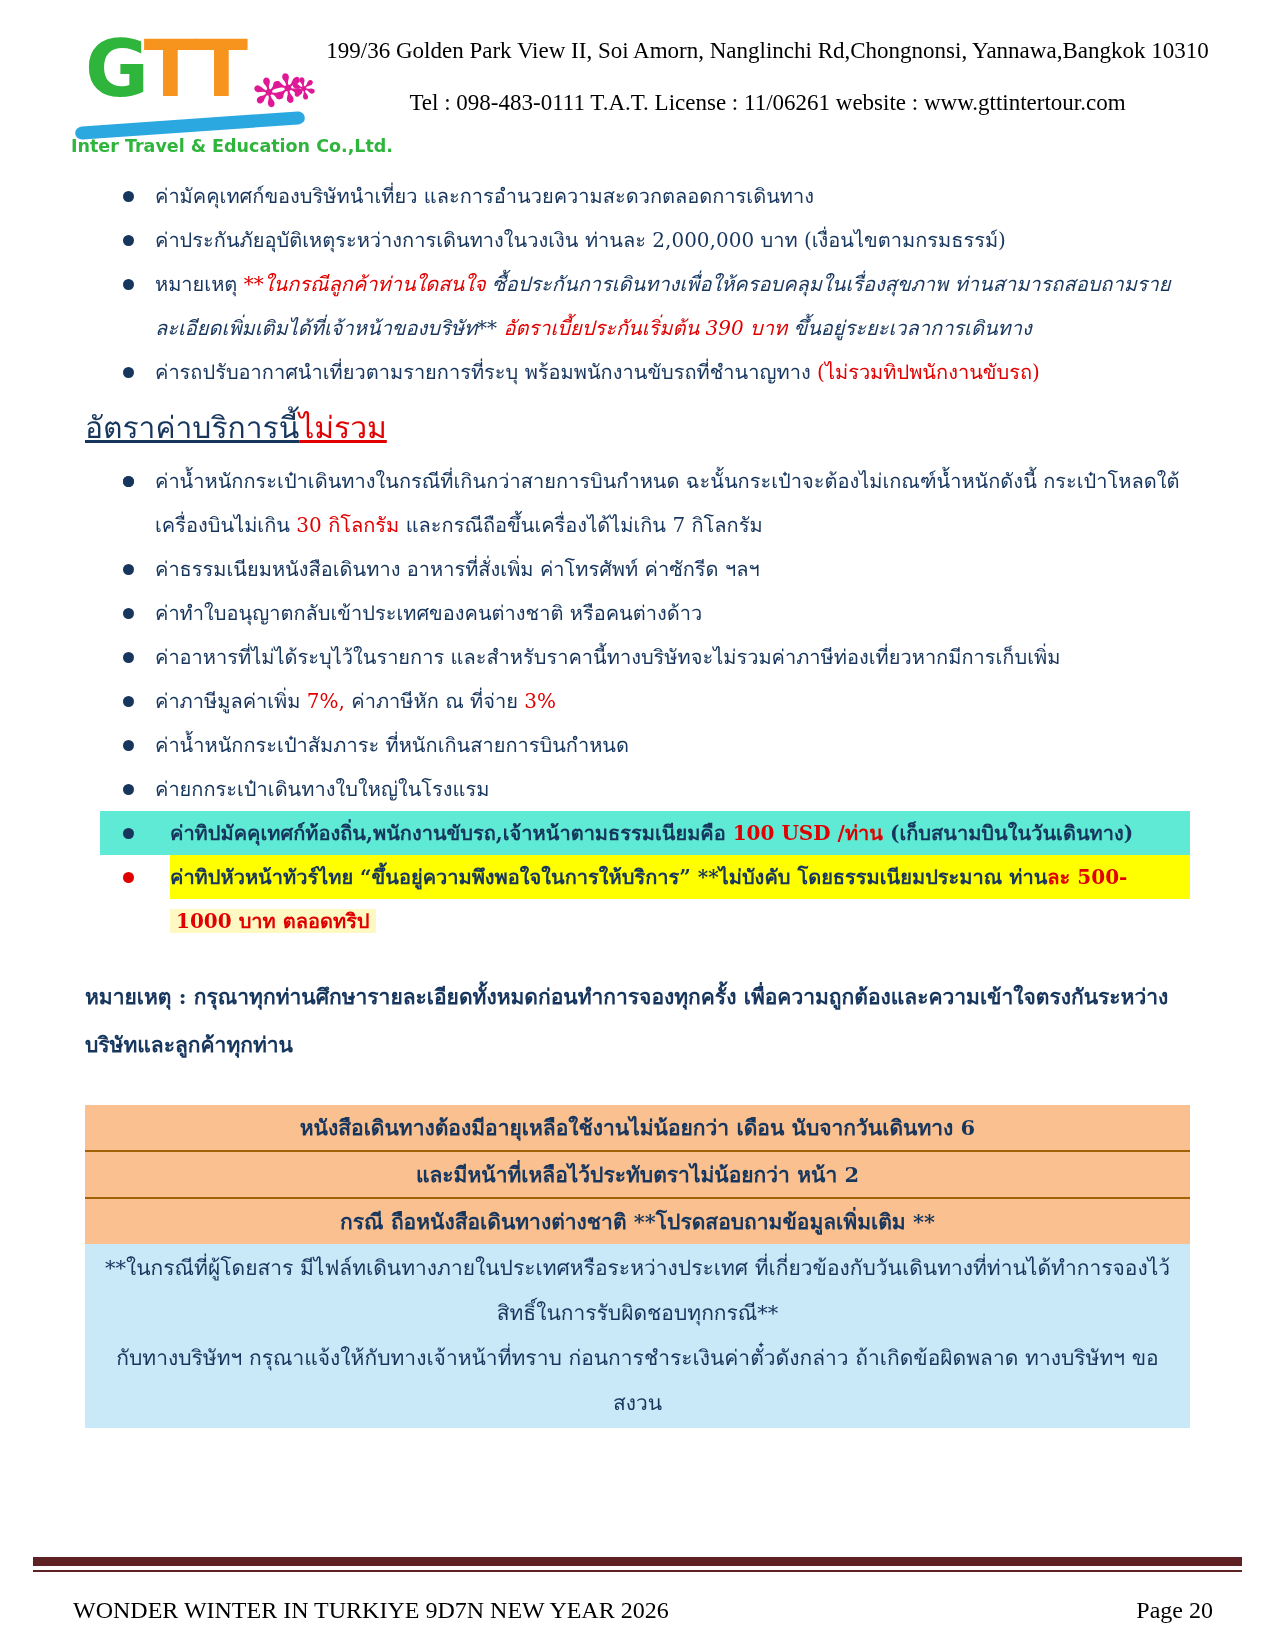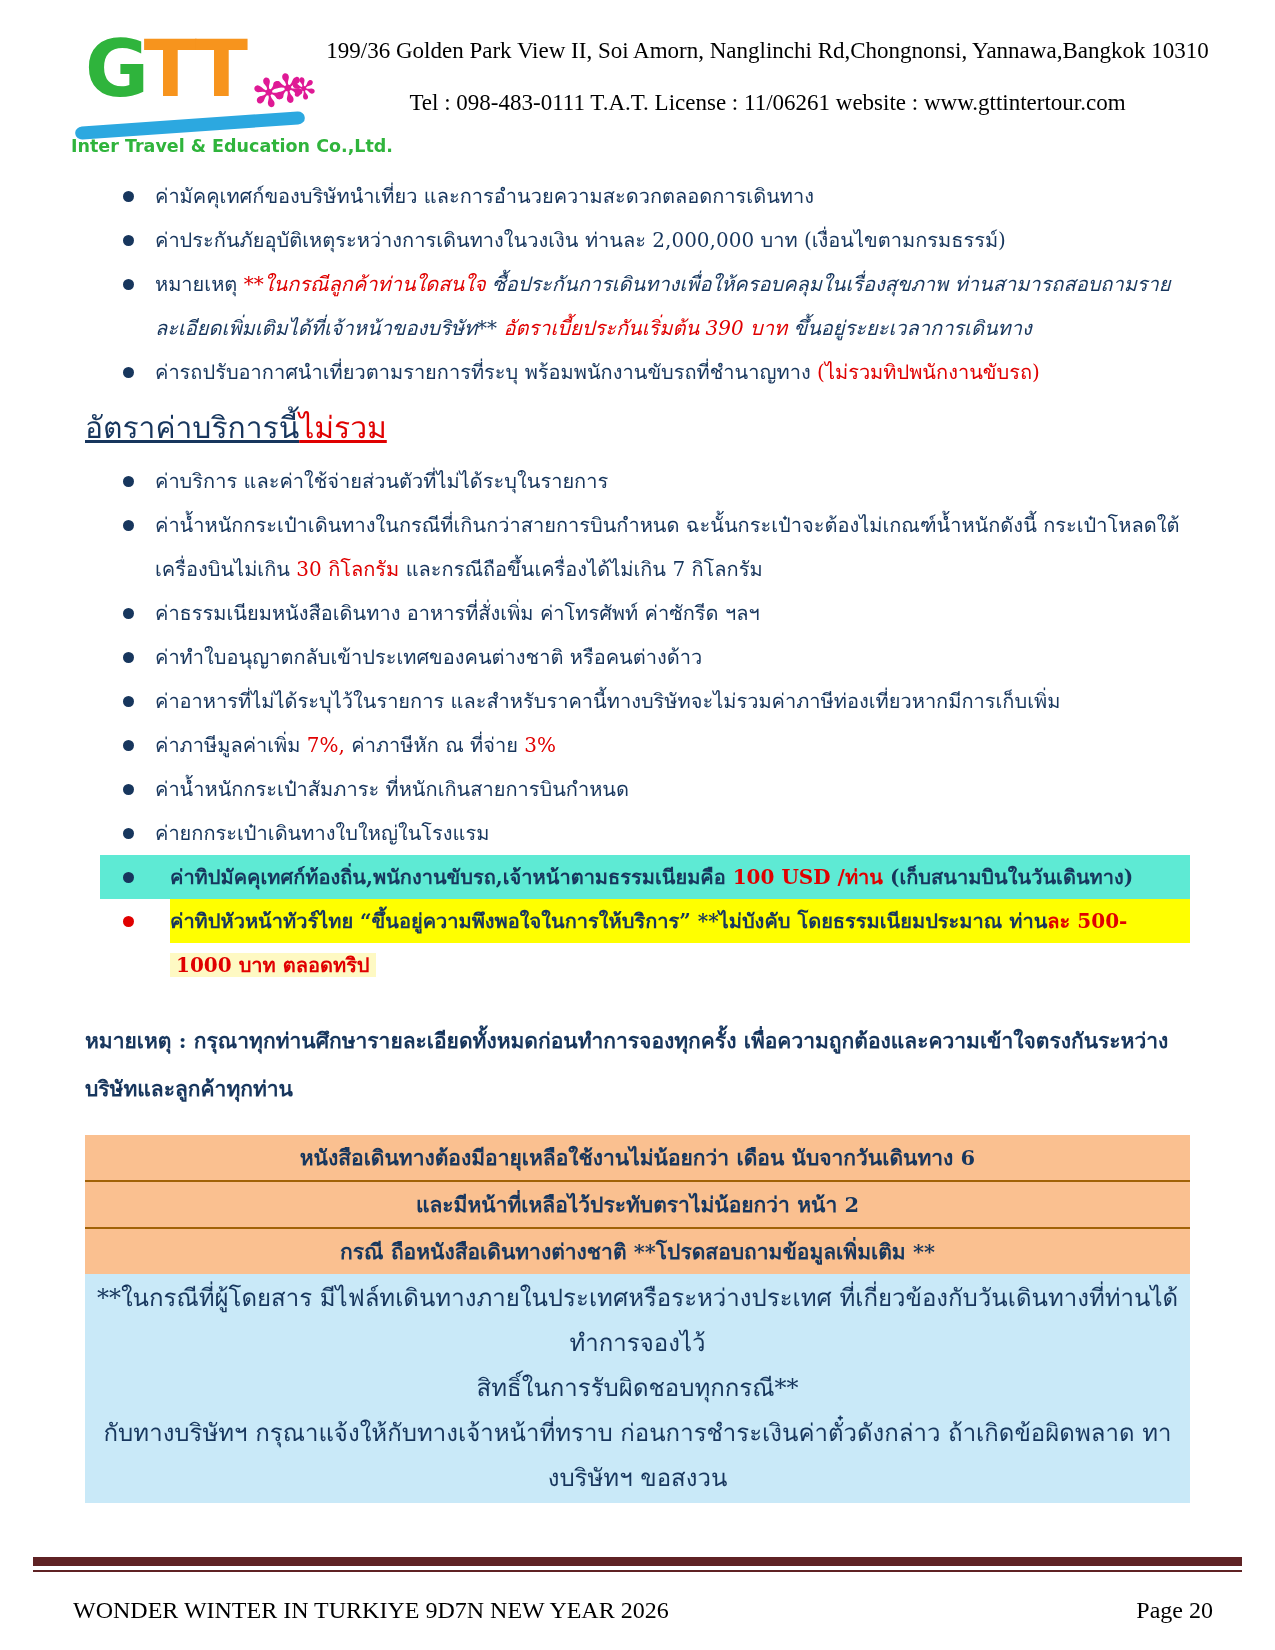--- a/index.html
+++ b/index.html
@@ -44,25 +44,25 @@
   .seg.navy{color:#17365d;}
   .seg.red{color:#e00000;}
   .seg.navy-italic{color:#17365d;font-style:italic;}
   .seg.red-italic{color:#e00000;font-style:italic;font-weight:normal;}
   .seg.red-bold{color:#e00000;font-weight:bold;}
   .section-heading{font-size:30px;margin:10px 0 8px 0;font-weight:normal;}
   .section-heading .p1{color:#17365d;text-decoration:underline;}
   .section-heading .p2{color:#e00000;text-decoration:underline;}
   .note{font-size:21px;line-height:48px;margin-top:30px;font-weight:bold;color:#17365d;}
   
-  .passport-box{margin-top:22px;background:#fac090;}
+  .passport-box{margin-top:36px;background:#fac090;}
   .passport-row{min-height:45px;line-height:45px;text-align:center;font-size:21px;
     font-weight:bold;color:#17365d;}
   .passport-row + .passport-row{border-top:2px solid #a16207;}
-  .flight-box{background:#c9e9f8;text-align:center;font-size:24px;color:#17365d;
+  .flight-box{background:#c9e9f8;text-align:center;font-size:21px;color:#17365d;
     padding:2px 8px;}
   .flight-line{line-height:45px;}
   
   .footer-rule{position:absolute;left:33px;right:33px;bottom:78px;}
   .rule-thick{height:9px;background:#5f2224;}
   .rule-thin{height:2px;background:#5f2224;margin-top:4px;}
   .footer-row{position:absolute;left:73px;right:62px;bottom:26px;display:flex;
     justify-content:space-between;align-items:baseline;
     font-family:"Liberation Serif",serif;font-size:24px;color:#000;}
 </style>
@@ -89,21 +89,21 @@
     <ul class="blist" id="included-list">
         <li><span class="bullet navy"></span><span class="seg navy">ค่ามัคคุเทศก์ของบริษัทนำเที่ยว และการอำนวยความสะดวกตลอดการเดินทาง</span></li>
         <li><span class="bullet navy"></span><span class="seg navy">ค่าประกันภัยอุบัติเหตุระหว่างการเดินทางในวงเงิน ท่านละ 2,000,000 บาท (เงื่อนไขตามกรมธรรม์)</span></li>
         <li><span class="bullet navy"></span><span class="seg navy">หมายเหตุ </span><span class="seg red-italic">**ในกรณีลูกค้าท่านใดสนใจ </span><span class="seg navy-italic">ซื้อประกันการเดินทางเพื่อให้ครอบคลุมในเรื่องสุขภาพ ท่านสามารถสอบถามรายละเอียดเพิ่มเติมได้ที่เจ้าหน้าของบริษัท** </span><span class="seg red-italic">อัตราเบี้ยประกันเริ่มต้น 390 บาท </span><span class="seg navy-italic">ขึ้นอยู่ระยะเวลาการเดินทาง</span></li>
         <li><span class="bullet navy"></span><span class="seg navy">ค่ารถปรับอากาศนำเที่ยวตามรายการที่ระบุ พร้อมพนักงานขับรถที่ชำนาญทาง </span><span class="seg red">(ไม่รวมทิปพนักงานขับรถ)</span></li>
       </ul>
 
     <h2 class="section-heading"><span class="p1">อัตราค่าบริการนี้</span><span class="p2">ไม่รวม</span></h2>
 
     <ul class="blist" id="excluded-list">
-        <li><span class="bullet navy"></span><span class="seg navy">ค่าบริการ และค่าใช้จ่ายส่วนตัวที่ไม่ได้ระบุในรายการ</span></li>
+        <li><span class="bullet navy"></span></li>
         <li><span class="bullet navy"></span><span class="seg navy">ค่าน้ำหนักกระเป๋าเดินทางในกรณีที่เกินกว่าสายการบินกำหนด ฉะนั้นกระเป๋าจะต้องไม่เกณฑ์น้ำหนักดังนี้ กระเป๋าโหลดใต้เครื่องบินไม่เกิน </span><span class="seg red">30 กิโลกรัม </span><span class="seg navy">และกรณีถือขึ้นเครื่องได้ไม่เกิน 7 กิโลกรัม</span></li>
         <li><span class="bullet navy"></span><span class="seg navy">ค่าธรรมเนียมหนังสือเดินทาง อาหารที่สั่งเพิ่ม ค่าโทรศัพท์ ค่าซักรีด ฯลฯ</span></li>
         <li><span class="bullet navy"></span><span class="seg navy">ค่าทำใบอนุญาตกลับเข้าประเทศของคนต่างชาติ หรือคนต่างด้าว</span></li>
         <li><span class="bullet navy"></span><span class="seg navy">ค่าอาหารที่ไม่ได้ระบุไว้ในรายการ และสำหรับราคานี้ทางบริษัทจะไม่รวมค่าภาษีท่องเที่ยวหากมีการเก็บเพิ่ม</span></li>
         <li><span class="bullet navy"></span><span class="seg navy">ค่าภาษีมูลค่าเพิ่ม </span><span class="seg red">7%,</span><span class="seg navy"> ค่าภาษีหัก ณ ที่จ่าย </span><span class="seg red">3%</span></li>
         <li><span class="bullet navy"></span><span class="seg navy">ค่าน้ำหนักกระเป๋าสัมภาระ ที่หนักเกินสายการบินกำหนด</span></li>
         <li><span class="bullet navy"></span><span class="seg navy">ค่ายกกระเป๋าเดินทางใบใหญ่ในโรงแรม</span></li>
         <li><span class="bullet navy"></span></li>
         <li class="hl"><span class="bullet navy"></span><span class="seg navy">ค่าทิปมัคคุเทศก์ท้องถิ่น,พนักงานขับรถ,เจ้าหน้าตามธรรมเนียมคือ </span><span class="seg red-bold">100 USD /ท่าน </span><span class="seg navy">(เก็บสนามบินในวันเดินทาง)</span></li>
         <li class="split">

